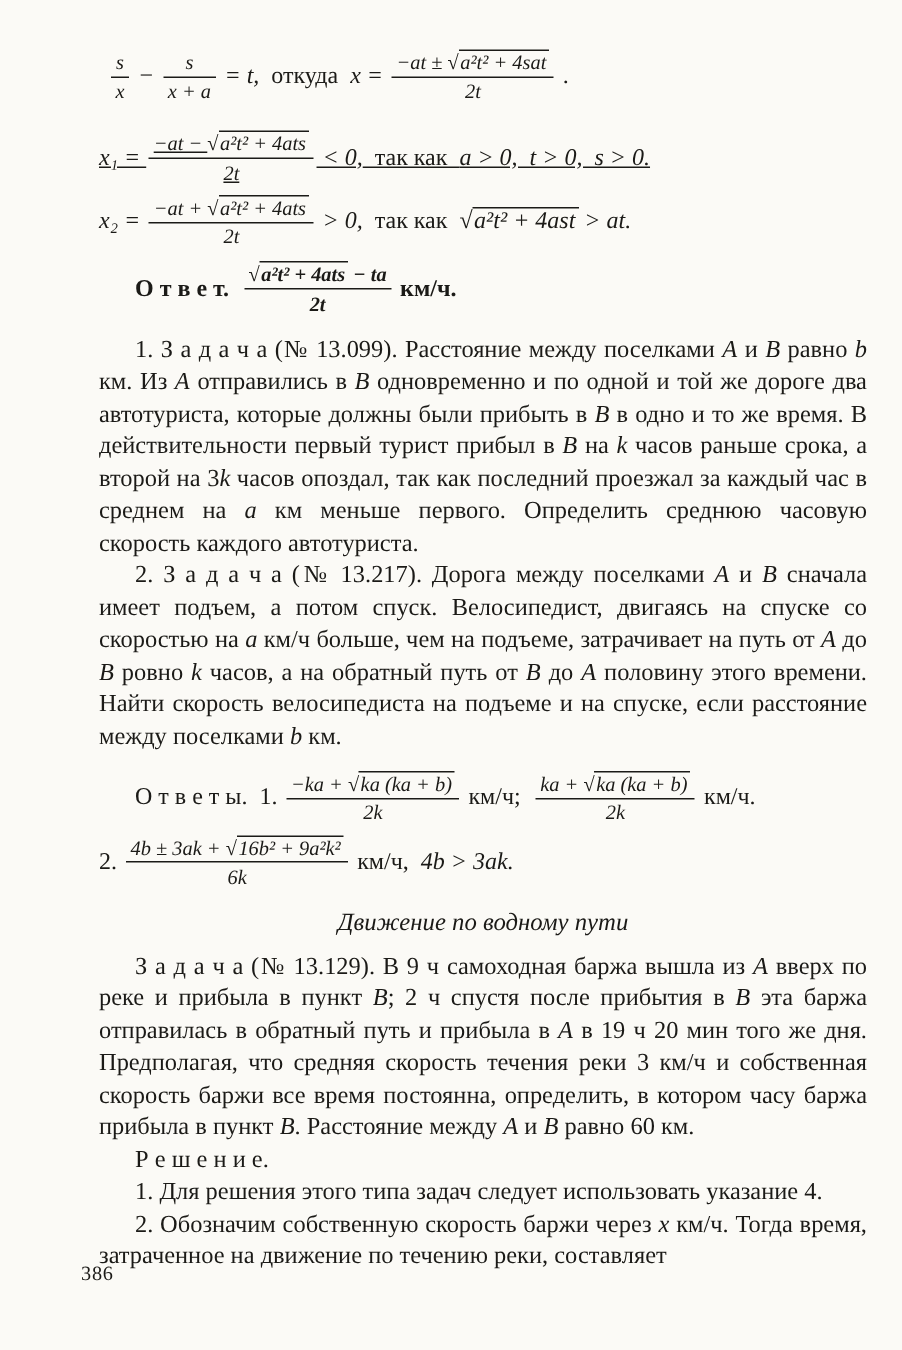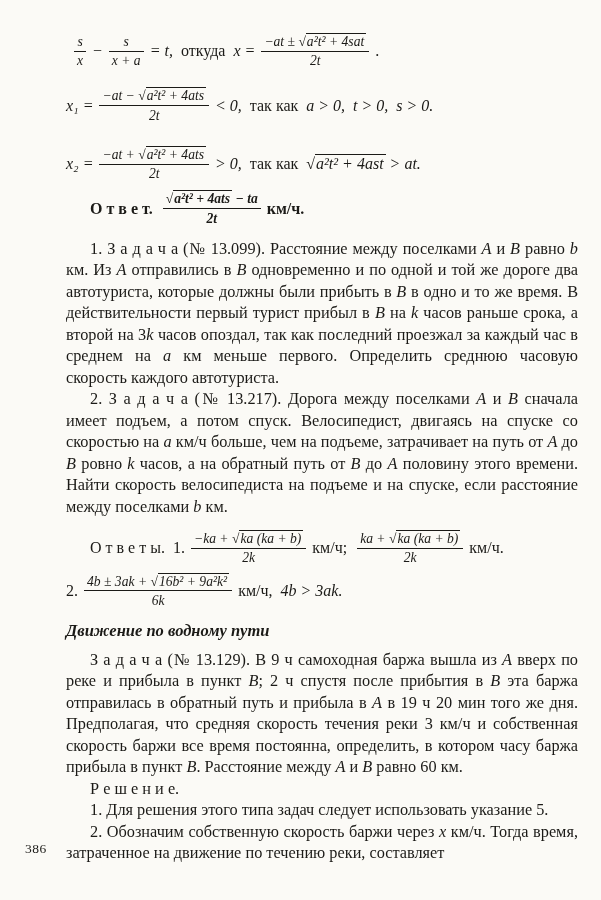--- a/index.html
+++ b/index.html
@@ -25,32 +25,32 @@
   .mi { font-style:italic; }
   .rm { font-style:normal; }
   .frac { display:inline-block; vertical-align:middle; text-align:center;
           font-size:13.6px; line-height:1.12; margin:0 2px; }
   .frac .fn { display:block; padding:0 3px 1.5px; }
   .frac .fd { display:block; border-top:1.3px solid #1b1a17; padding:1.5px 3px 0; }
   .sq { white-space:nowrap; display:inline-block; }
   .sq .rs { font-style:normal; }
   .sq .rc { border-top:1.3px solid #1b1a17; padding:0 2px 0 1px; }
   .f-top    { margin:8px 0 20px 6px; }
-  .f-x1     { margin:12px 0 24px 0; }
+  .f-x1     { margin:12px 0 8px 0;text-decoration:underline; }
   .f-x2     { margin:0 0 10px 0; }
   .f-otvet  { margin:2px 0 12px 24px;font-weight:bold; }
   .f-otvety1{ margin:14px 0 8px 24px; }
   .f-otvety2{ margin:2px 0 12px 0; }
   .sp-label { margin-right:8px; white-space:pre; }
   .section-heading {
-    font-style:italic; font-weight:bold;
+    text-align:center; font-style:italic; font-weight:normal;
     font-size:16.5px; margin:10px 0 7px;
   }
   .pageno {
-    position:absolute; left:25px; top:841px;
+    position:absolute; left:54px; top:841px;
     font-size:13.5px; letter-spacing:0.5px;
   }
 </style>
 </head>
 <body>
 
 <div class="sheet">
   <div class="content">
 
     <div class="math-line f-top"><span class="frac"><span class="fn mi"><span class="mi">s</span></span><span class="fd mi"><span class="mi">x</span></span></span><span class="mi"> − </span><span class="frac"><span class="fn mi"><span class="mi">s</span></span><span class="fd mi"><span class="mi">x + a</span></span></span><span class="mi"> = t,</span><span class="rm"> &nbsp;откуда&nbsp; </span><span class="mi">x = </span><span class="frac"><span class="fn mi"><span class="mi">−at ± </span><span class="sq"><span class="rs">√</span><span class="rc mi"><span class="mi">a²t² + 4sat</span></span></span></span><span class="fd mi"><span class="mi">2t</span></span></span><span class="rm"> .</span></div>
@@ -70,19 +70,19 @@
     <div class="math-line f-otvety1">
       <span class="sp-label rm">О т в е т ы.</span>
       <span style="display:flex;align-items:center;"><span class="rm">1.&nbsp;</span><span class="frac"><span class="fn mi"><span class="mi">−ka + </span><span class="sq"><span class="rs">√</span><span class="rc mi"><span class="mi">ka (ka + b)</span></span></span></span><span class="fd mi"><span class="mi">2k</span></span></span><span class="rm"> км/ч; &nbsp;</span><span class="frac"><span class="fn mi"><span class="mi">ka + </span><span class="sq"><span class="rs">√</span><span class="rc mi"><span class="mi">ka (ka + b)</span></span></span></span><span class="fd mi"><span class="mi">2k</span></span></span><span class="rm"> км/ч.</span></span>
     </div>
     <div class="math-line f-otvety2"><span class="rm">2.&nbsp;</span><span class="frac"><span class="fn mi"><span class="mi">4b ± 3ak + </span><span class="sq"><span class="rs">√</span><span class="rc mi"><span class="mi">16b² + 9a²k²</span></span></span></span><span class="fd mi"><span class="mi">6k</span></span></span><span class="rm"> км/ч,&nbsp; </span><span class="mi">4b &gt; 3ak.</span></div>
 
     <div class="section-heading">Движение по водному пути</div>
 
     <p class="para">З а д а ч а (№ 13.129). В 9 ч самоходная баржа вышла из <i>A</i> вверх по реке и прибыла в пункт <i>B</i>; 2 ч спустя после прибытия в <i>B</i> эта баржа отправилась в обратный путь и прибыла в <i>A</i> в 19 ч 20 мин того же дня. Предполагая, что средняя скорость течения реки 3 км/ч и собственная скорость баржи все время постоянна, определить, в котором часу баржа прибыла в пункт <i>B</i>. Расстояние между <i>A</i> и <i>B</i> равно 60 км.</p>
     <p class="lead">Р е ш е н и е.</p>
-    <p class="para">1. Для решения этого типа задач следует использовать указание 5.</p>
+    <p class="para">1. Для решения этого типа задач следует использовать указание 4.</p>
     <p class="para">2. Обозначим собственную скорость баржи через <i>x</i> км/ч. Тогда время, затраченное на движение по течению реки, составляет</p>
 
   </div>
 
   <div class="pageno">386</div>
 </div>
 
 </body></html>

